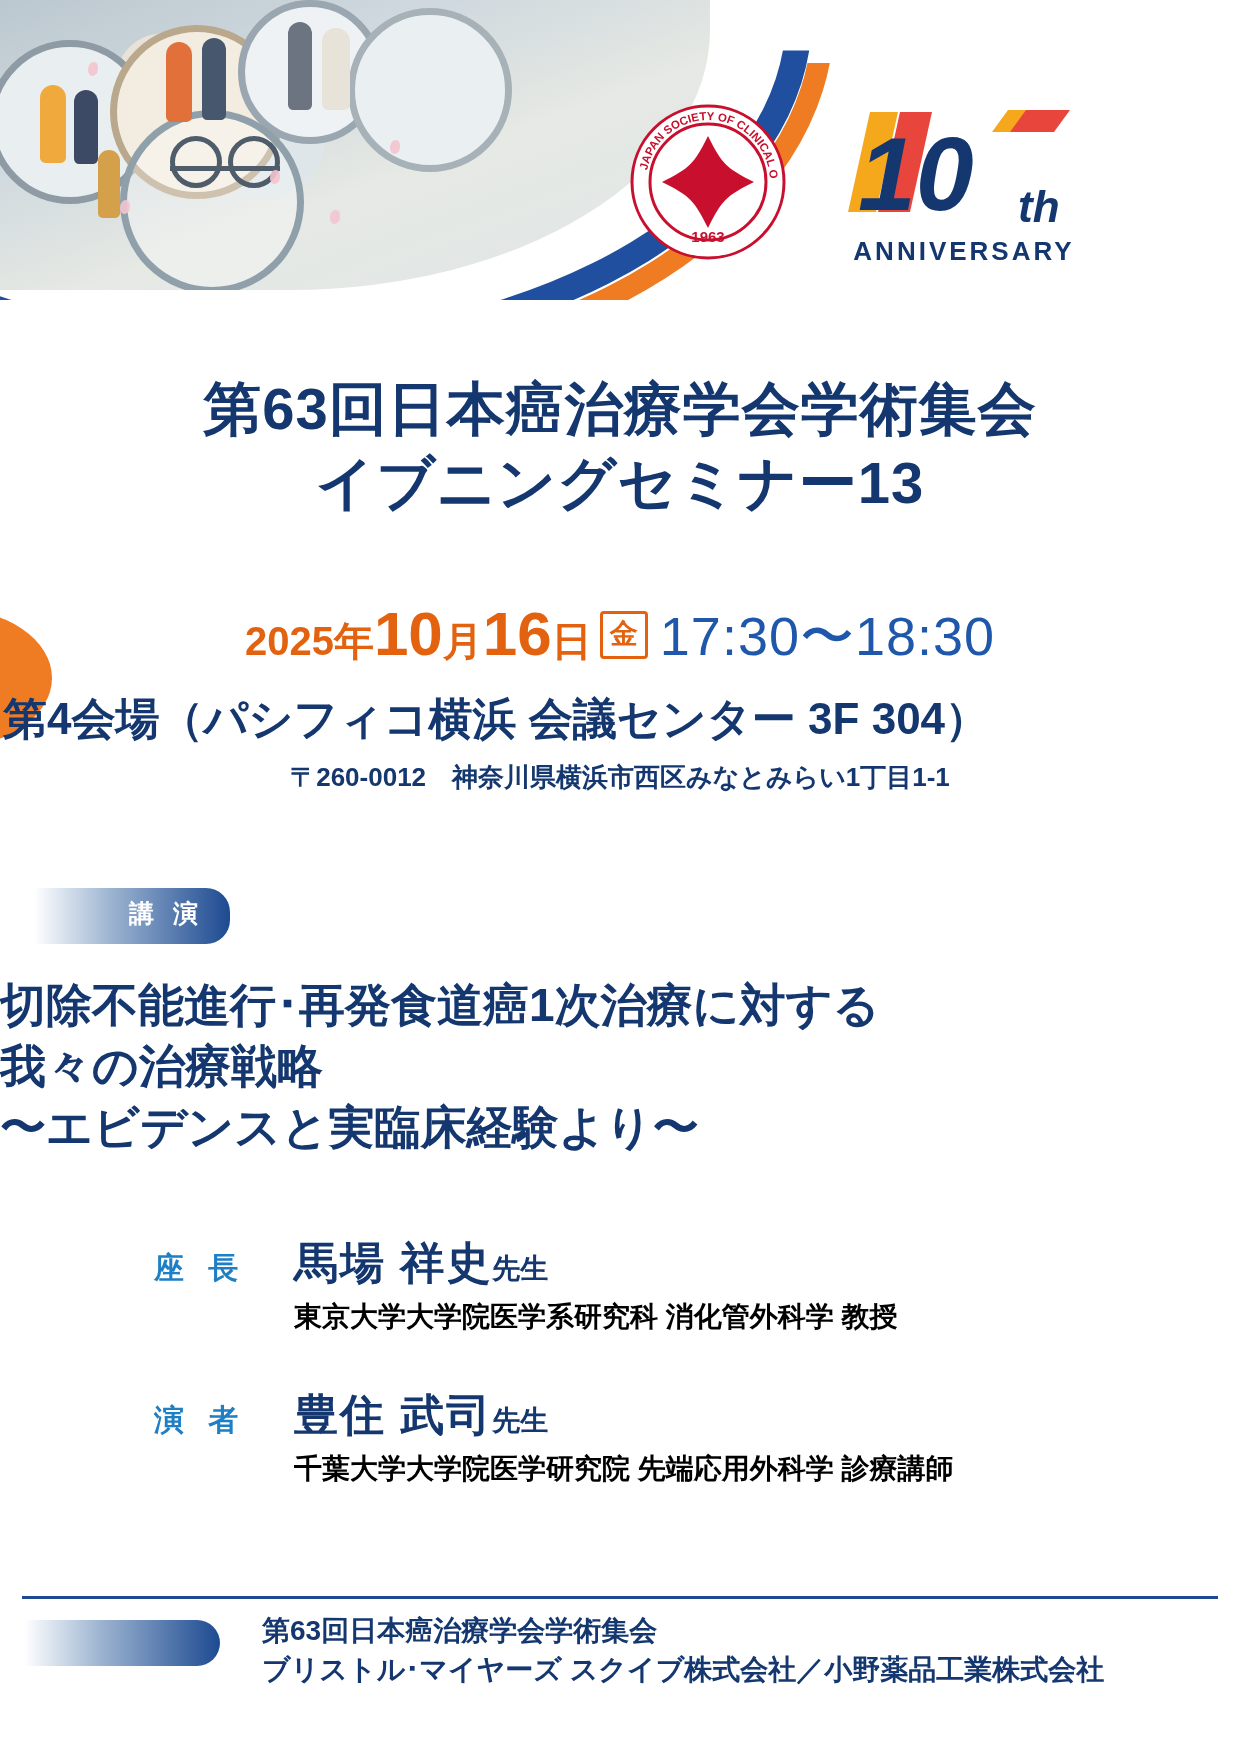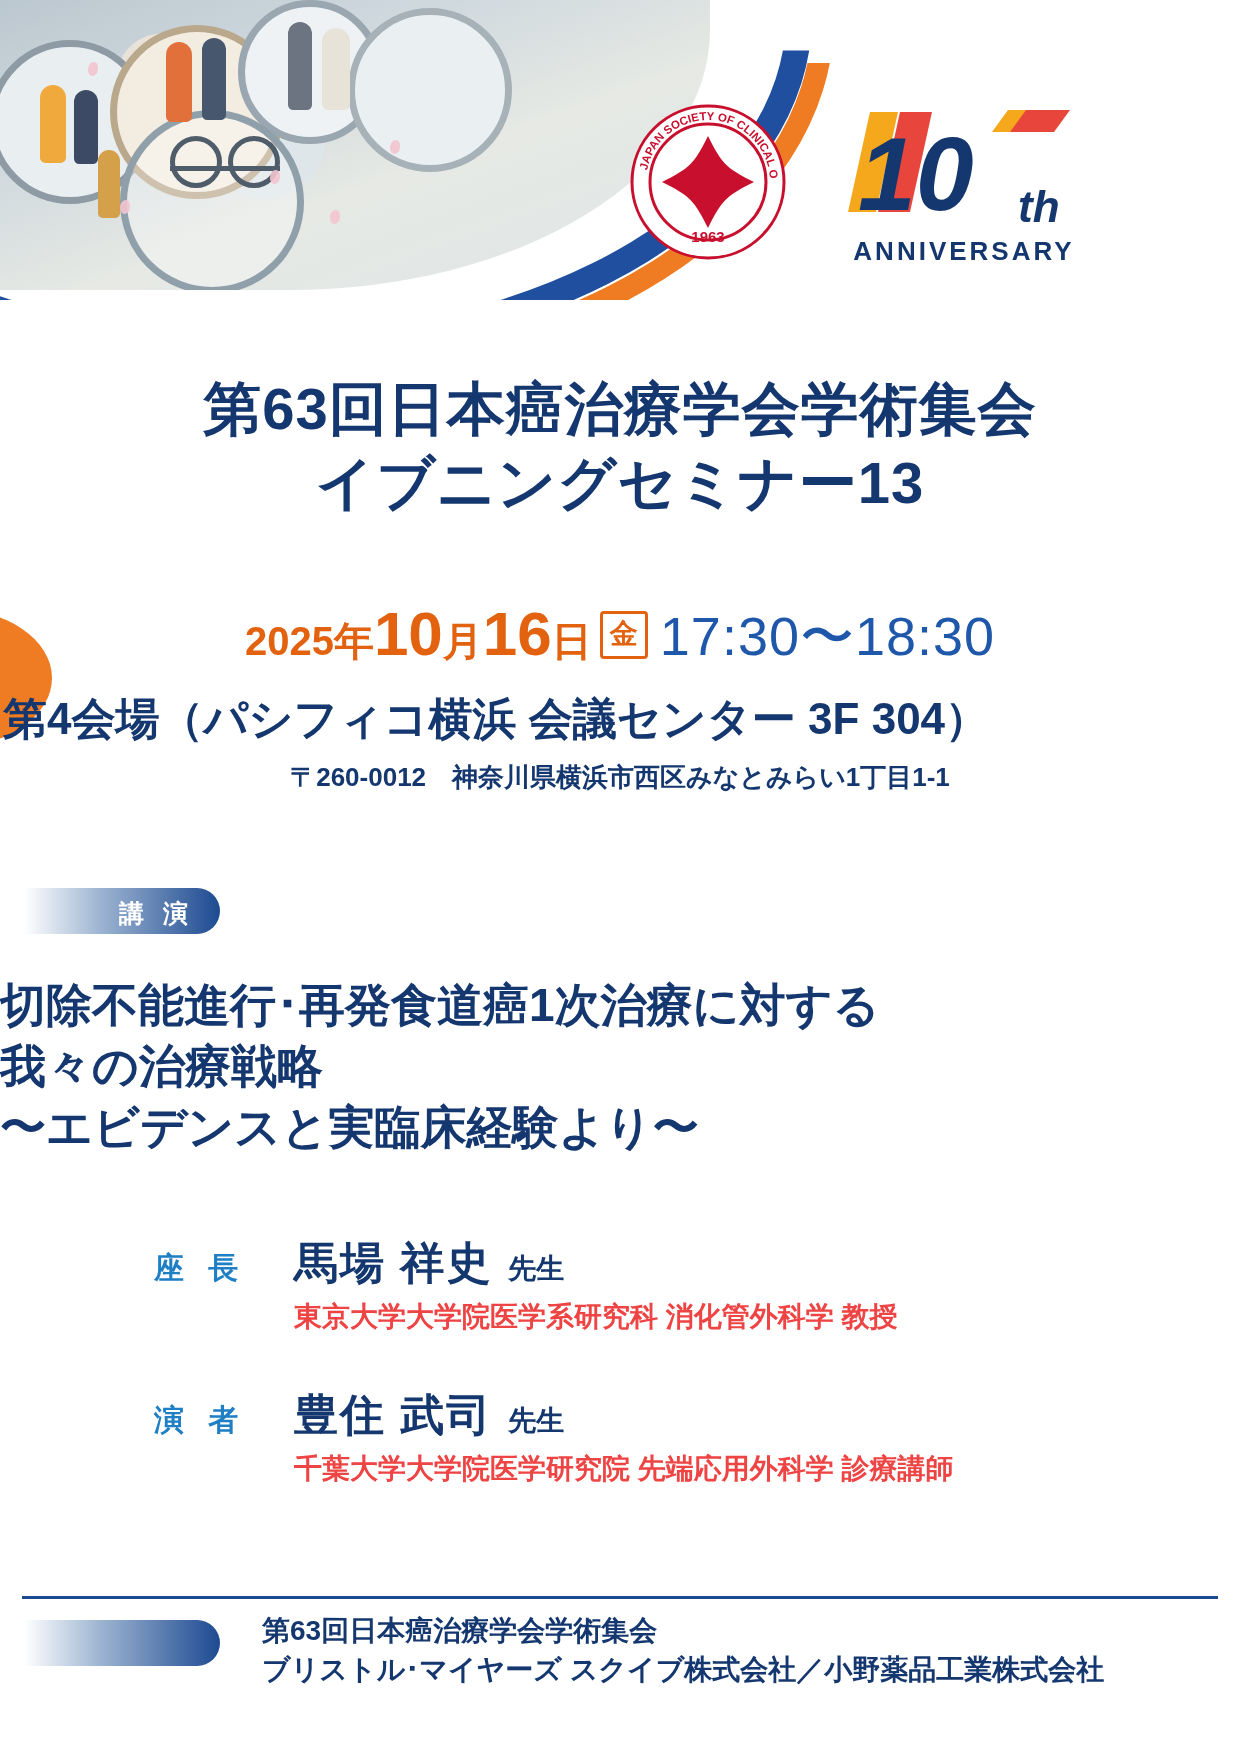--- a/index.html
+++ b/index.html
@@ -169,22 +169,22 @@
     top: 760px; left: 0; width: 1240px;
     text-align: center;
     color: #14376f;
     font-size: 26px;
     font-weight: bold;
   }
 
   
   .tab-lecture {
     position: absolute;
-    left: 24px; top: 888px;
-    width: 196px; height: 46px;
+    left: 34px; top: 888px;
+    width: 196px; height: 56px;
     background: linear-gradient(90deg, #ffffff 0%, #9fb6d2 38%, #1d4a91 100%);
     border-radius: 0 24px 24px 0;
   }
   .tab-lecture span {
     position: absolute;
     right: 26px; top: 9px;
     color: #ffffff;
     font-size: 25px;
     font-weight: bold;
     letter-spacing: 6px;
@@ -220,27 +220,27 @@
     left: 286px; top: -6px;
     color: #14376f;
     font-size: 44px;
     font-weight: bold;
     letter-spacing: 2px;
   }
   .person .honorific {
     color: #14376f;
     font-size: 28px;
     font-weight: bold;
-    margin-left: 16px;
+    margin-left: 0;
     letter-spacing: 0;
   }
   .person .affil {
     position: absolute;
     left: 286px; top: 58px;
-    color: #ef4444;
+    color: #000000;
     font-size: 28px;
     font-weight: bold;
   }
   .person-chair { top: 1240px; height: 110px; }
   .person-speaker { top: 1392px; height: 110px; }
 
   
   .footer-rule {
     position: absolute;
     left: 22px; top: 1596px;

